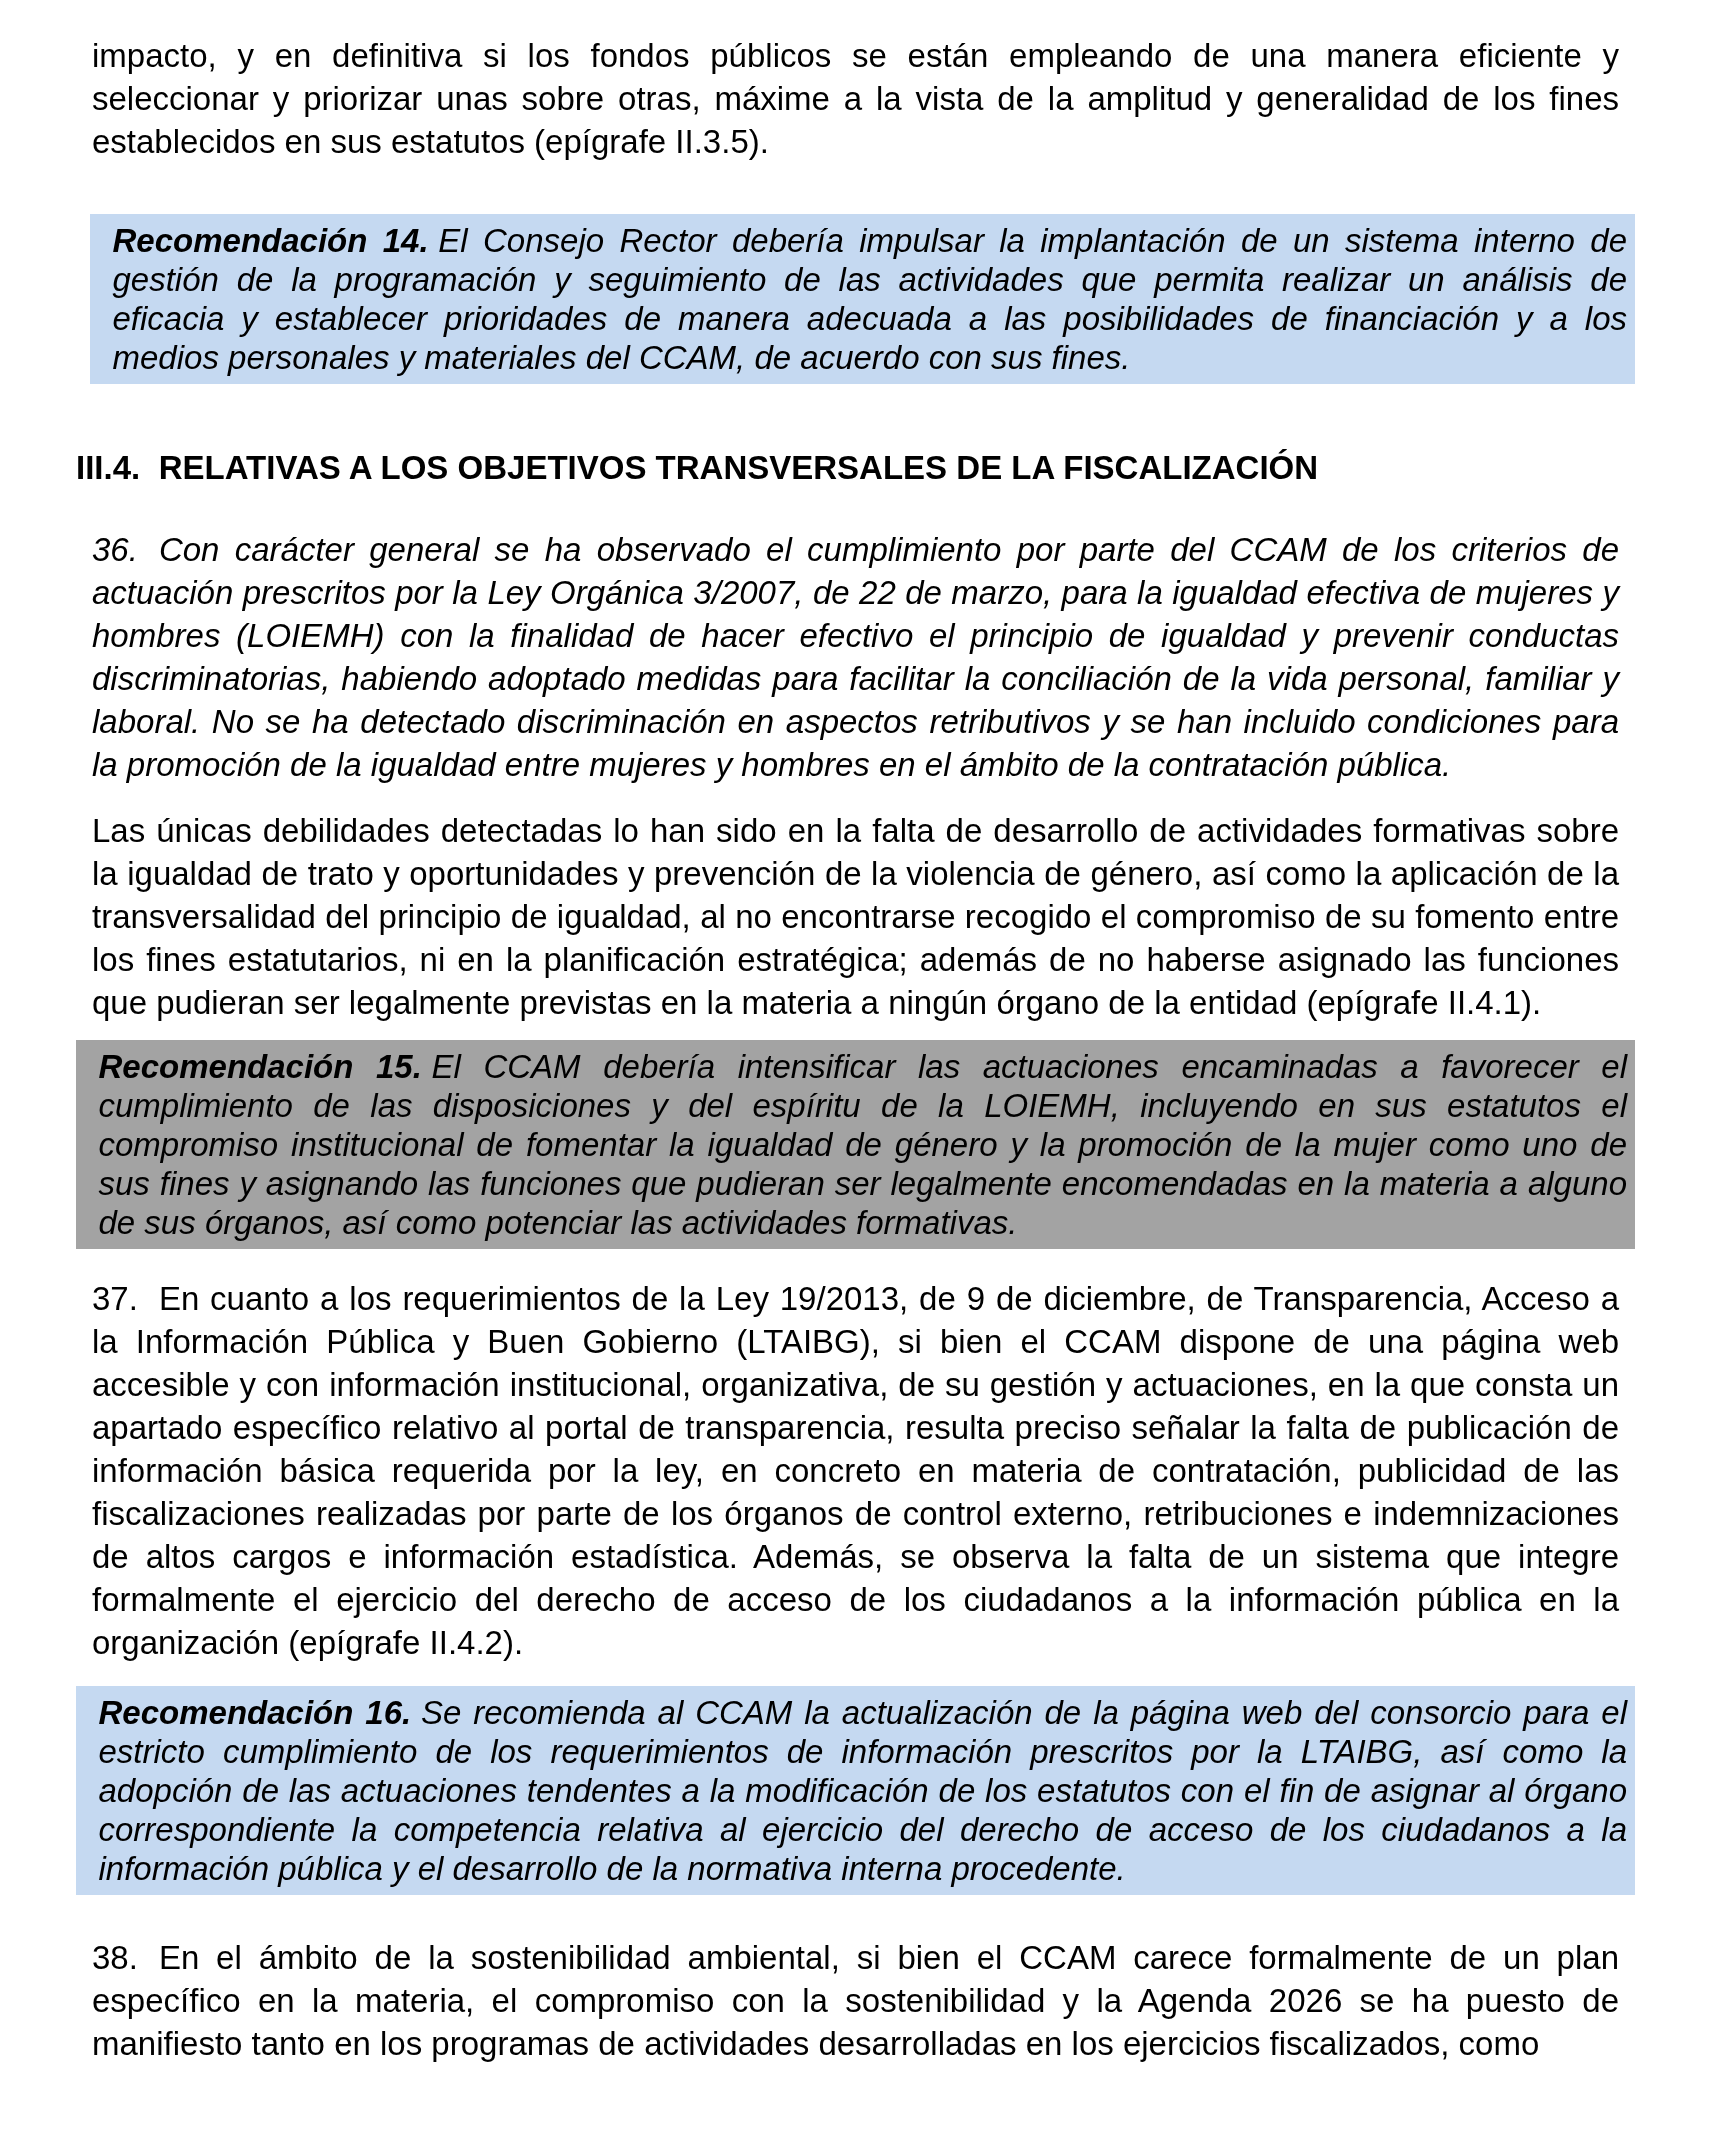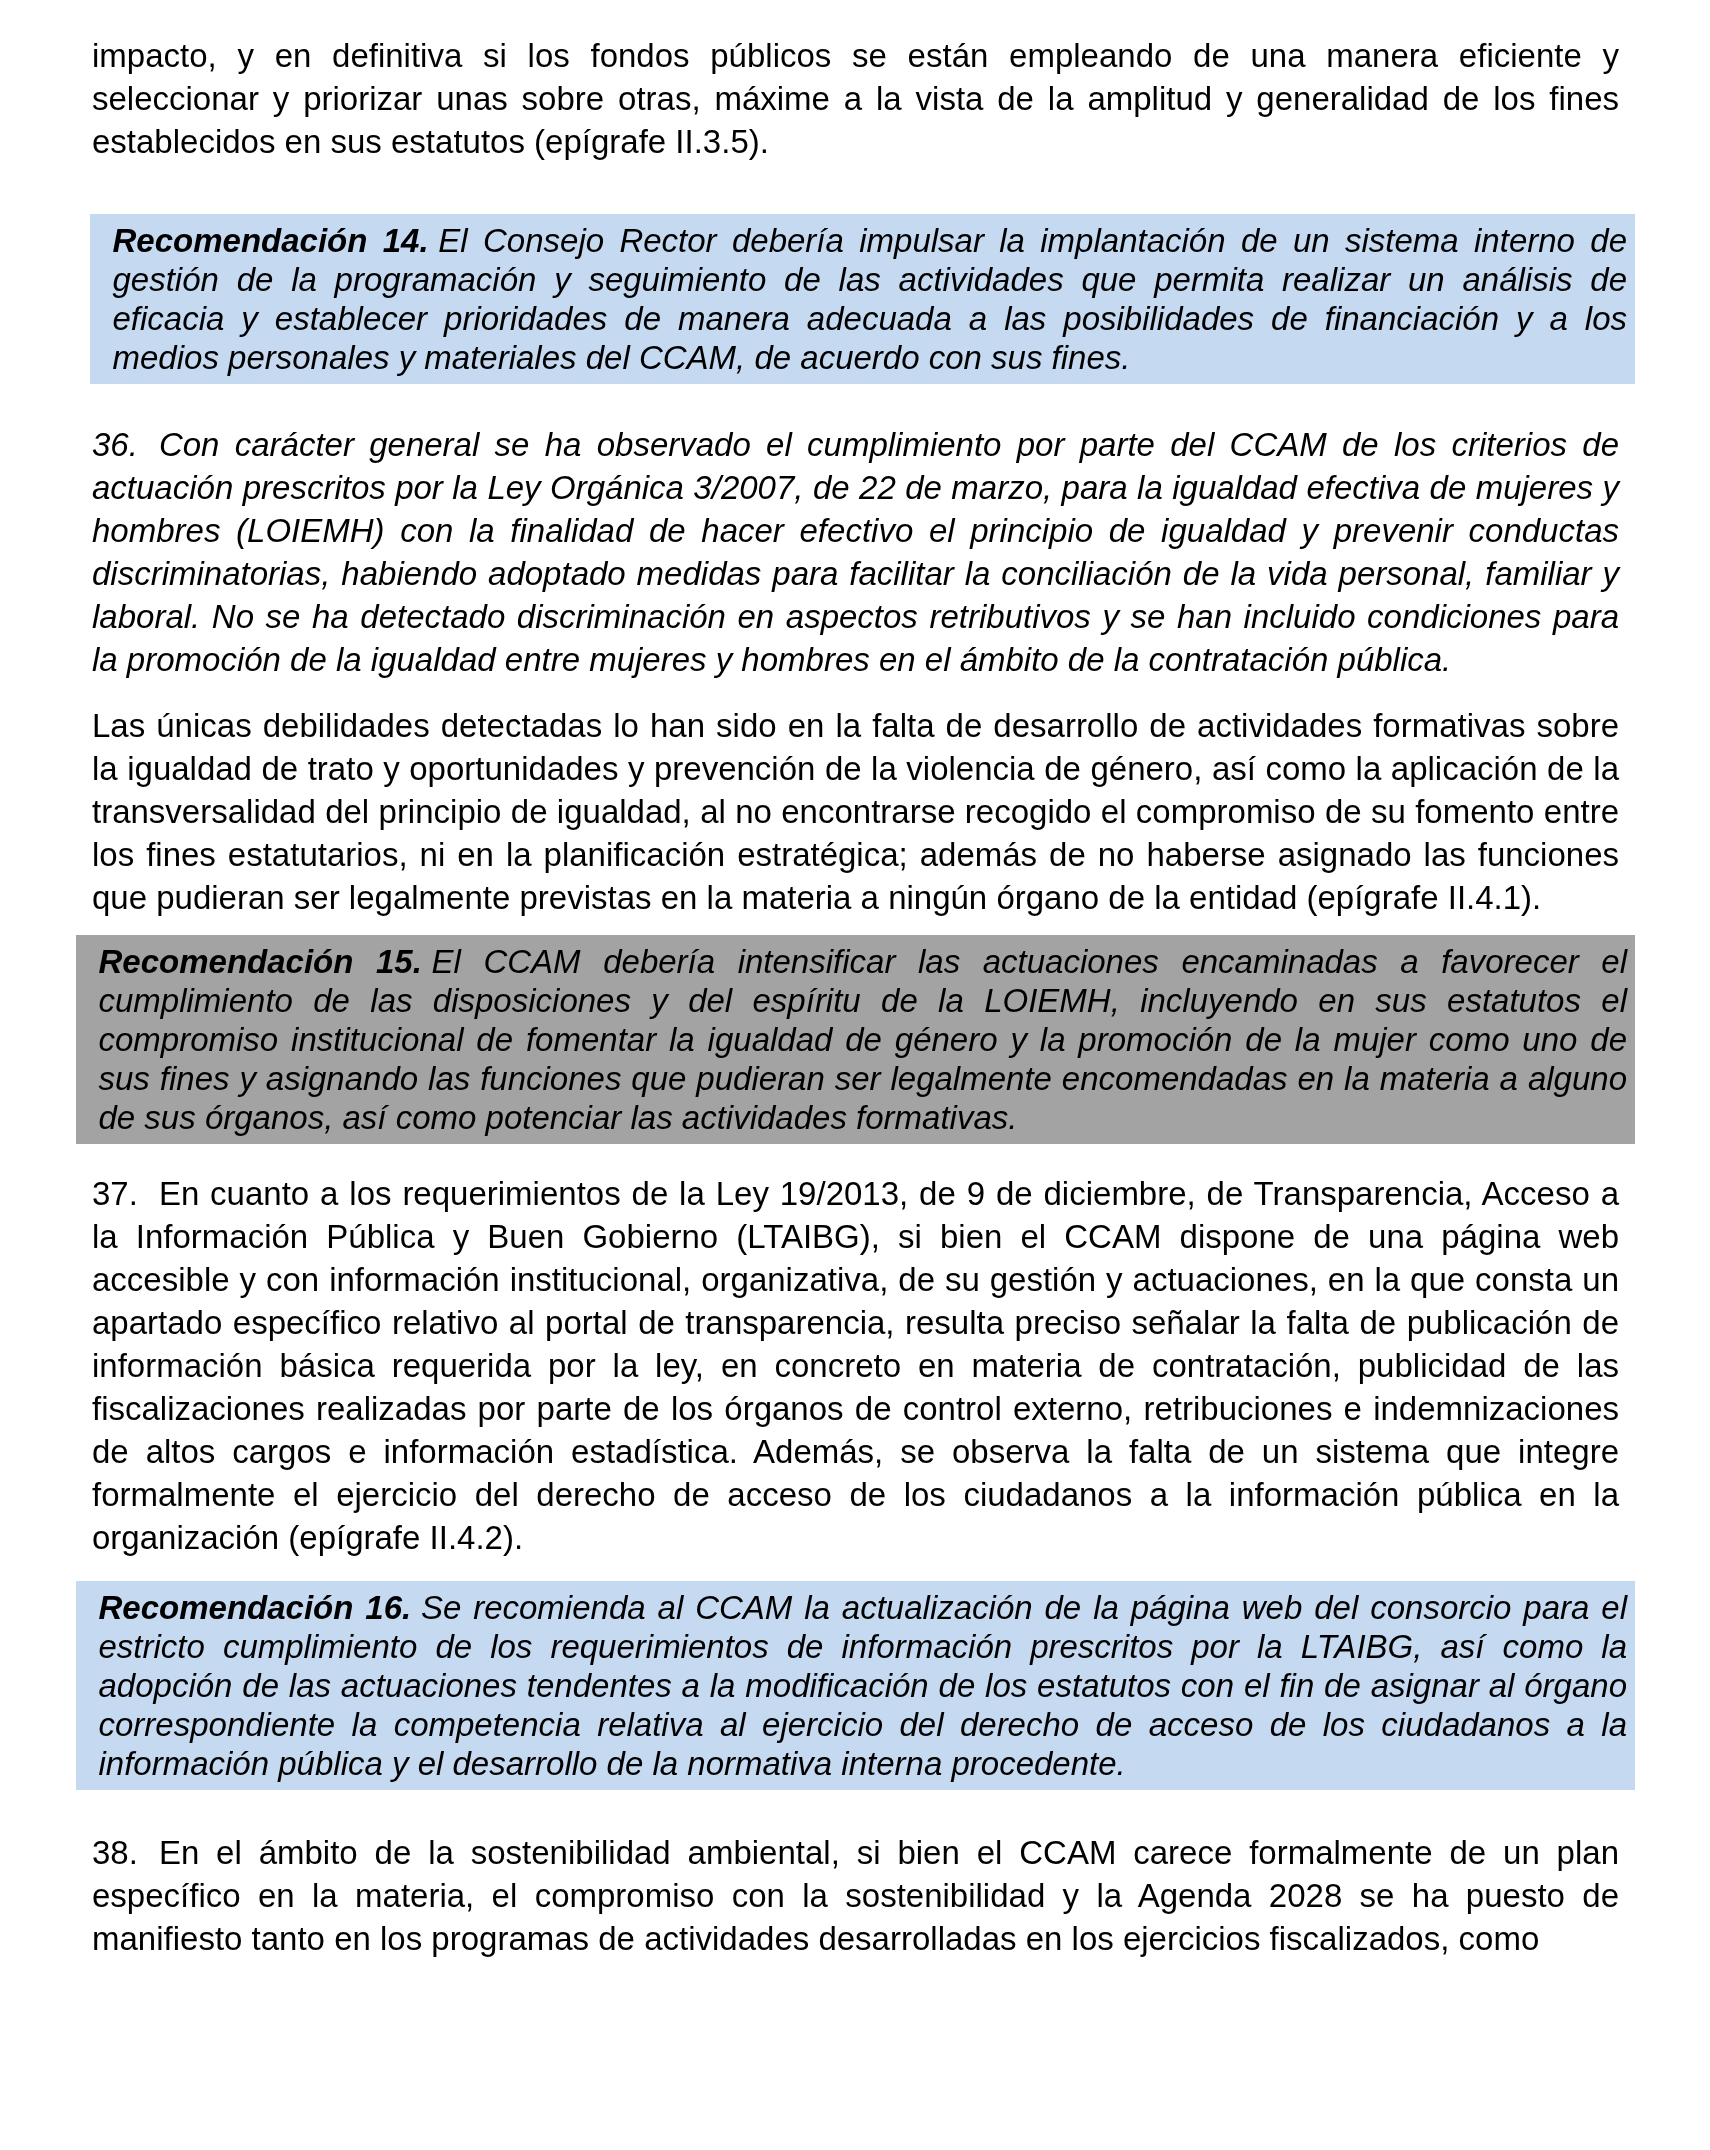--- a/index.html
+++ b/index.html
@@ -68,20 +68,23 @@
 <div class="page" style="background: rgb(255, 255, 255); color: rgb(0, 0, 0);">
 
   <p class="body-para">
     <span>impacto, y en definitiva si los fondos públicos se están empleando de una manera eficiente y seleccionar y priorizar unas sobre otras, máxime a la vista de la amplitud y generalidad de los fines establecidos en sus estatutos (epígrafe II.3.5).</span>
   </p>
 
   <div class="rec-box mt-64" style="background: rgb(197, 217, 241); margin-left: 14px;">
     <span class="rec-label">Recomendación 14.</span><span>El Consejo Rector debería impulsar la implantación de un sistema interno de gestión de la programación y seguimiento de las actividades que permita realizar un análisis de eficacia y establecer prioridades de manera adecuada a las posibilidades de financiación y a los medios personales y materiales del CCAM, de acuerdo con sus fines.</span>
   </div>
 
+  <h2 class="section-heading mt-77">
+    <span class="heading-num">III.4.</span><span>RELATIVAS A LOS OBJETIVOS TRANSVERSALES DE LA FISCALIZACIÓN</span>
+  </h2>
 
   <p class="body-para mt-48">
     <span class="para-num">36.</span><span>Con carácter general se ha observado el cumplimiento por parte del CCAM de los criterios de actuación prescritos por la Ley Orgánica 3/2007, de 22 de marzo, para la igualdad efectiva de mujeres y hombres (LOIEMH) con la finalidad de hacer efectivo el principio de igualdad y prevenir conductas discriminatorias, habiendo adoptado medidas para facilitar la conciliación de la vida personal, familiar y laboral. No se ha detectado discriminación en aspectos retributivos y se han incluido condiciones para la promoción de la igualdad entre mujeres y hombres en el ámbito de la contratación pública.</span>
   </p>
 
   <p class="body-para mt-28">
     <span>Las únicas debilidades detectadas lo han sido en la falta de desarrollo de actividades formativas sobre la igualdad de trato y oportunidades y prevención de la violencia de género, así como la aplicación de la transversalidad del principio de igualdad, al no encontrarse recogido el compromiso de su fomento entre los fines estatutarios, ni en la planificación estratégica; además de no haberse asignado las funciones que pudieran ser legalmente previstas en la materia a ningún órgano de la entidad (epígrafe II.4.1).</span>
   </p>
 
   <div class="rec-box mt-13" style="background: #a3a3a3;">
@@ -90,17 +93,17 @@
 
   <p class="body-para mt-35">
     <span class="para-num">37.</span><span>En cuanto a los requerimientos de la Ley 19/2013, de 9 de diciembre, de Transparencia, Acceso a la Información Pública y Buen Gobierno (LTAIBG), si bien el CCAM dispone de una página web accesible y con información institucional, organizativa, de su gestión y actuaciones, en la que consta un apartado específico relativo al portal de transparencia, resulta preciso señalar la falta de publicación de información básica requerida por la ley, en concreto en materia de contratación, publicidad de las fiscalizaciones realizadas por parte de los órganos de control externo, retribuciones e indemnizaciones de altos cargos e información estadística. Además, se observa la falta de un sistema que integre formalmente el ejercicio del derecho de acceso de los ciudadanos a la información pública en la organización (epígrafe II.4.2).</span>
   </p>
 
   <div class="rec-box mt-26" style="background: rgb(197, 217, 241);">
     <span class="rec-label">Recomendación 16.</span><span>Se recomienda al CCAM la actualización de la página web del consorcio para el estricto cumplimiento de los requerimientos de información prescritos por la LTAIBG, así como la adopción de las actuaciones tendentes a la modificación de los estatutos con el fin de asignar al órgano correspondiente la competencia relativa al ejercicio del derecho de acceso de los ciudadanos a la información pública y el desarrollo de la normativa interna procedente.</span>
   </div>
 
   <p class="body-para mt-51">
-    <span class="para-num">38.</span><span>En el ámbito de la sostenibilidad ambiental, si bien el CCAM carece formalmente de un plan específico en la materia, el compromiso con la sostenibilidad y la Agenda 2028 se ha puesto de manifiesto tanto en los programas de actividades desarrolladas en los ejercicios fiscalizados, como</span>
+    <span class="para-num">38.</span><span>En el ámbito de la sostenibilidad ambiental, si bien el CCAM carece formalmente de un plan específico en la materia, el compromiso con la sostenibilidad y la Agenda 2026 se ha puesto de manifiesto tanto en los programas de actividades desarrolladas en los ejercicios fiscalizados, como</span>
   </p>
 
 </div>
 
 
 </body></html>

